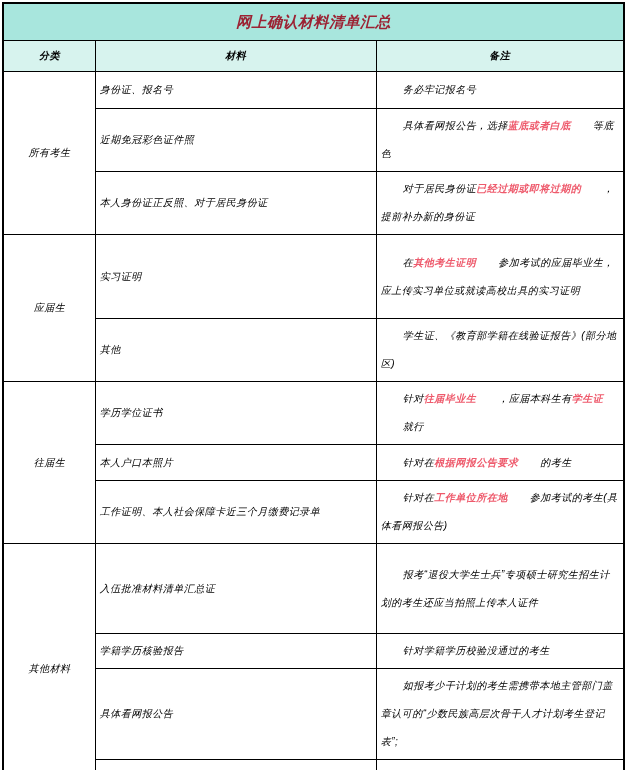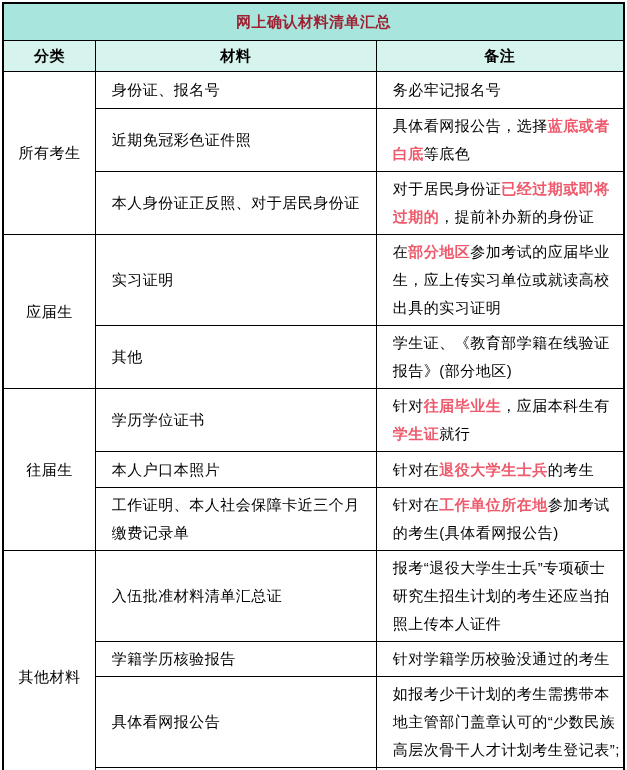--- a/index.html
+++ b/index.html
@@ -7,36 +7,37 @@
     padding: 0;
     background: #ffffff;
     font-family: "Liberation Sans", "DejaVu Sans", sans-serif;
   }
   .page {
     position: relative;
     width: 627px;
     height: 770px;
     background: #ffffff;
     overflow: hidden;
+    font-style: italic;
   }
   table.summary {
     position: absolute;
     left: 2px;
     top: 2px;
     width: 623px;
     border-collapse: collapse;
     table-layout: fixed;
     border: 2px solid var(--border, #000);
   }
   col.c-cat { width: 92px; }
   col.c-mat { width: 280px; }
   col.c-rem { width: 247px; }
   td, th {
     border: 1px solid var(--border, #000);
-    font-size: 15px;
+    font-size: 10px;
     letter-spacing: 0.5px;
     line-height: 28px;
     vertical-align: middle;
     color: #000;
     word-break: break-all;
     overflow: hidden;
   }
   tr.title-row td {
     height: 34px;
     background: var(--title-bg, #a8e6dd);
@@ -53,27 +54,27 @@
     color: #000;
   }
   td.cat {
     text-align: center;
     background: #fff;
     padding: 16px 4px;
   }
   td.mat, td.rem {
     background: #fff;
     text-align: left;
-    padding: 3px 3px 3px 16px;
+    padding: 3px 3px 3px 4px;
   }
   span.red {
     color: var(--accent-red, #ee5a6c);
     font-weight: bold;
   }
-  span.plain { color: #000; }
+  span.plain { color: #000; margin-left: 22px; }
   tbody tr:nth-child(1)  { height: 37px; }
   tbody tr:nth-child(2)  { height: 52px; }
   tbody tr:nth-child(3)  { height: 58px; }
   tbody tr:nth-child(4)  { height: 84px; }
   tbody tr:nth-child(5)  { height: 60px; }
   tbody tr:nth-child(6)  { height: 62px; }
   tbody tr:nth-child(7)  { height: 36px; }
   tbody tr:nth-child(8)  { height: 55px; }
   tbody tr:nth-child(9)  { height: 90px; }
   tbody tr:nth-child(10) { height: 35px; }
@@ -110,34 +111,34 @@
           <td class="mat">近期免冠彩色证件照</td>
           <td class="rem"><span class="plain">具体看网报公告，选择</span><span class="red">蓝底或者白底</span><span class="plain">等底色</span></td>
         </tr>
         <tr>
           <td class="mat">本人身份证正反照、对于居民身份证</td>
           <td class="rem"><span class="plain">对于居民身份证</span><span class="red">已经过期或即将过期的</span><span class="plain">，提前补办新的身份证</span></td>
         </tr>
         <tr>
           <td class="cat" rowspan="2">应届生</td>
           <td class="mat">实习证明</td>
-          <td class="rem"><span class="plain">在</span><span class="red">部分地区</span><span class="plain">参加考试的应届毕业生，应上传实习单位或就读高校出具的实习证明</span></td>
+          <td class="rem"><span class="plain">在</span><span class="red">其他考生证明</span><span class="plain">参加考试的应届毕业生，应上传实习单位或就读高校出具的实习证明</span></td>
         </tr>
         <tr>
           <td class="mat">其他</td>
           <td class="rem"><span class="plain">学生证、《教育部学籍在线验证报告》(部分地区)</span></td>
         </tr>
         <tr>
           <td class="cat" rowspan="3">往届生</td>
           <td class="mat">学历学位证书</td>
           <td class="rem"><span class="plain">针对</span><span class="red">往届毕业生</span><span class="plain">，应届本科生有</span><span class="red">学生证</span><span class="plain">就行</span></td>
         </tr>
         <tr>
           <td class="mat">本人户口本照片</td>
-          <td class="rem"><span class="plain">针对在</span><span class="red">退役大学生士兵</span><span class="plain">的考生</span></td>
+          <td class="rem"><span class="plain">针对在</span><span class="red">根据网报公告要求</span><span class="plain">的考生</span></td>
         </tr>
         <tr>
           <td class="mat">工作证明、本人社会保障卡近三个月缴费记录单</td>
           <td class="rem"><span class="plain">针对在</span><span class="red">工作单位所在地</span><span class="plain">参加考试的考生(具体看网报公告)</span></td>
         </tr>
         <tr>
           <td class="cat" rowspan="4">其他材料</td>
           <td class="mat">入伍批准材料清单汇总证</td>
           <td class="rem"><span class="plain">报考“退役大学生士兵”专项硕士研究生招生计划的考生还应当拍照上传本人证件</span></td>
         </tr>

